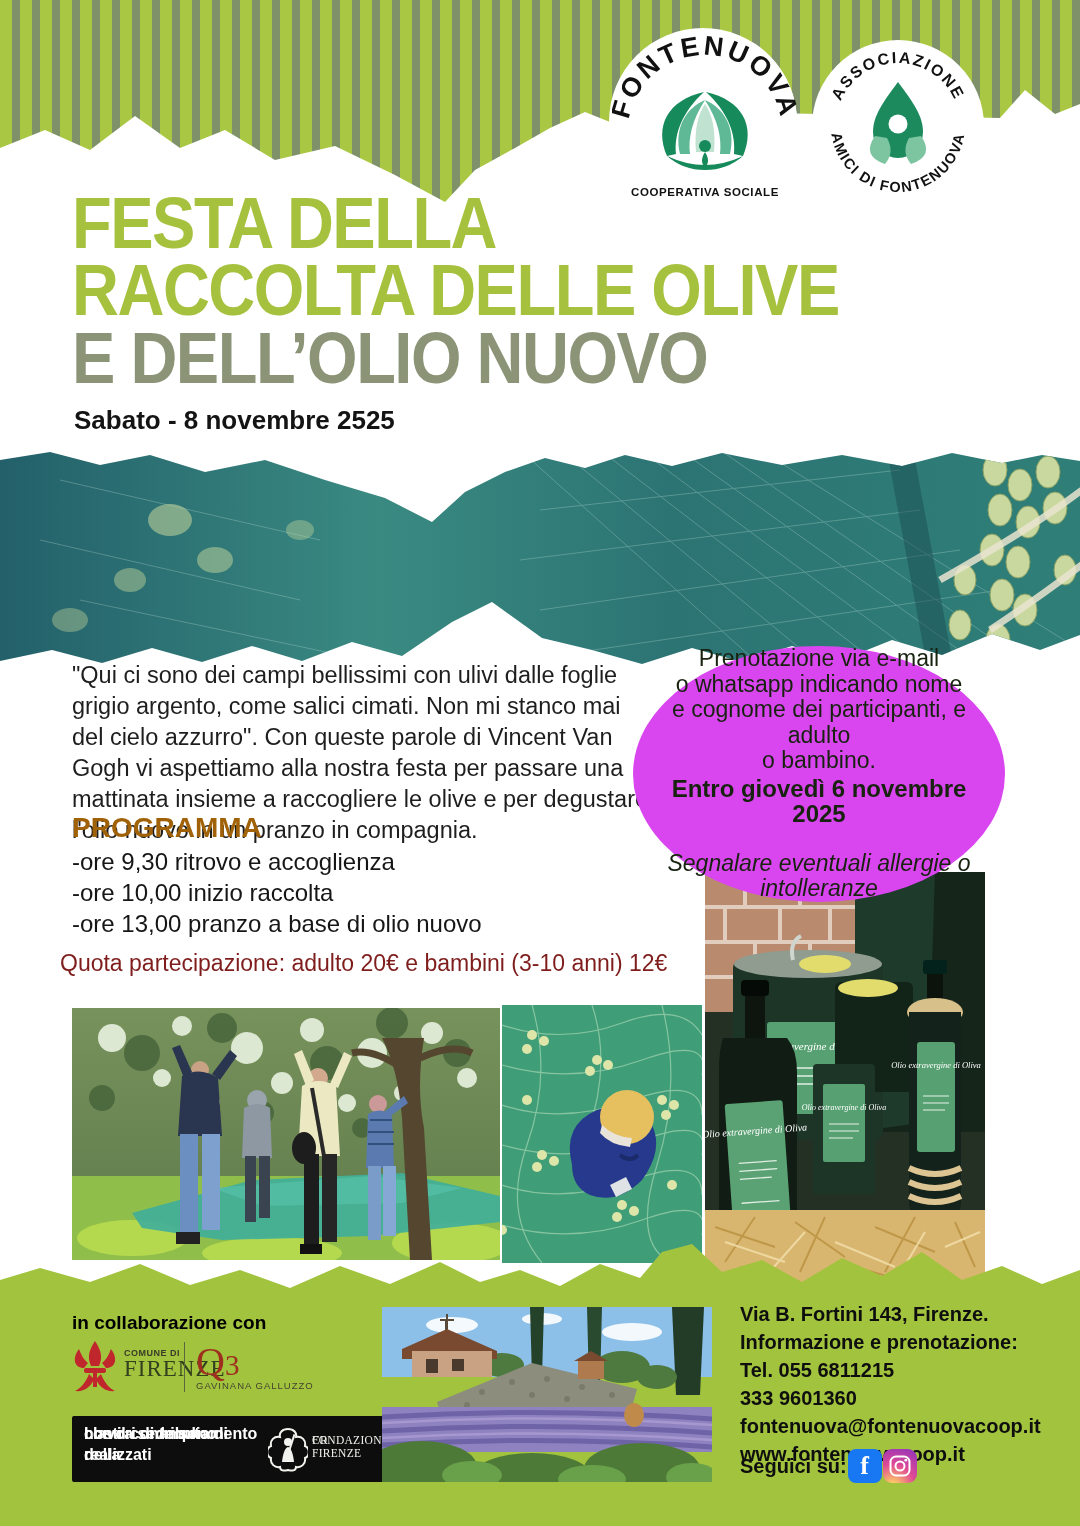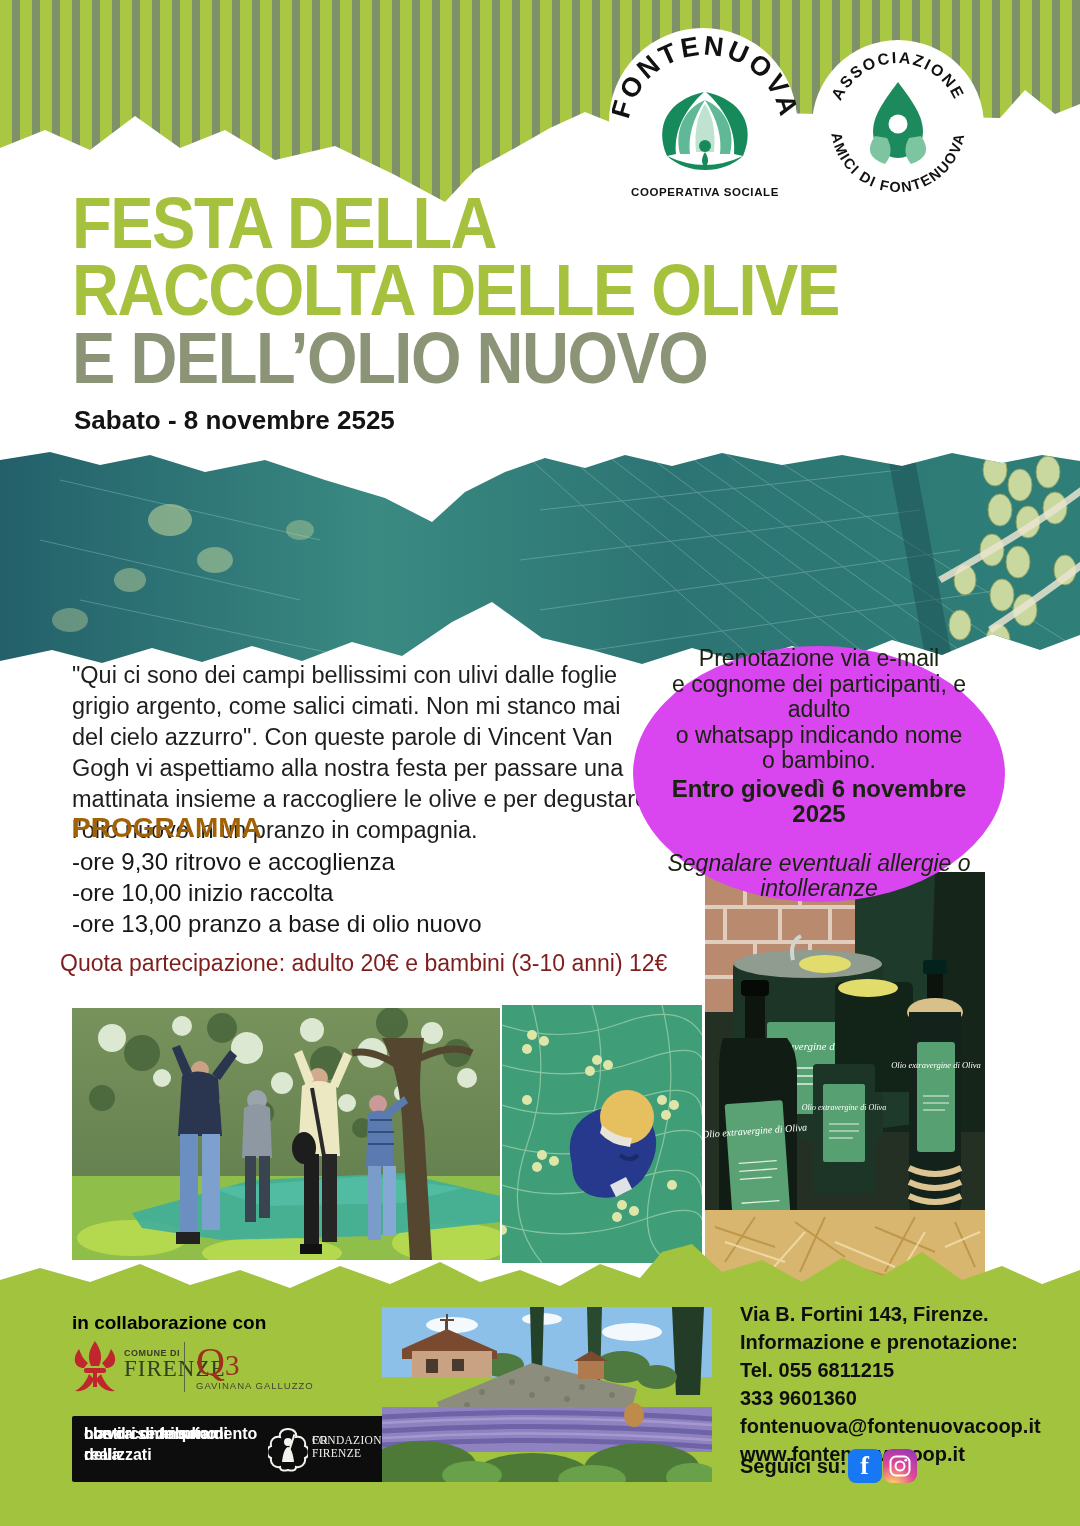--- a/index.html
+++ b/index.html
@@ -216,22 +216,22 @@
         <path d="M1150,60 C1090,110 1050,140 990,180"></path>
       </g>
       <path d="M900,0 L940,215" stroke="#1d4f52" stroke-width="26" opacity="0.5"></path>
     </svg>
   </div>
 
   <div class="abs quote">"Qui ci sono dei campi bellissimi con ulivi dalle foglie grigio argento, come salici cimati. Non mi stanco mai del cielo azzurro". Con queste parole di Vincent Van Gogh vi aspettiamo alla nostra festa per passare una mattinata insieme a raccogliere le olive e per degustare l'olio nuovo in un pranzo in compagnia.</div>
 
   <div class="abs bubble">
     <div>Prenotazione via e-mail</div>
+    <div>o whatsapp indicando nome</div>
     <div>e cognome dei participanti, e adulto</div>
-    <div>o whatsapp indicando nome</div>
     <div>o bambino.</div>
     <div class="bold">Entro giovedì 6 novembre 2025</div>
     <div class="ital">Segnalare eventuali allergie o</div>
     <div class="ital" style="margin-top:0">intolleranze</div>
   </div>
 
   <div class="abs prog-h">PROGRAMMA</div>
   <div class="abs prog">
     <div>-ore 9,30 ritrovo e accoglienza</div>
     <div>-ore 10,00 inizio raccolta</div>

